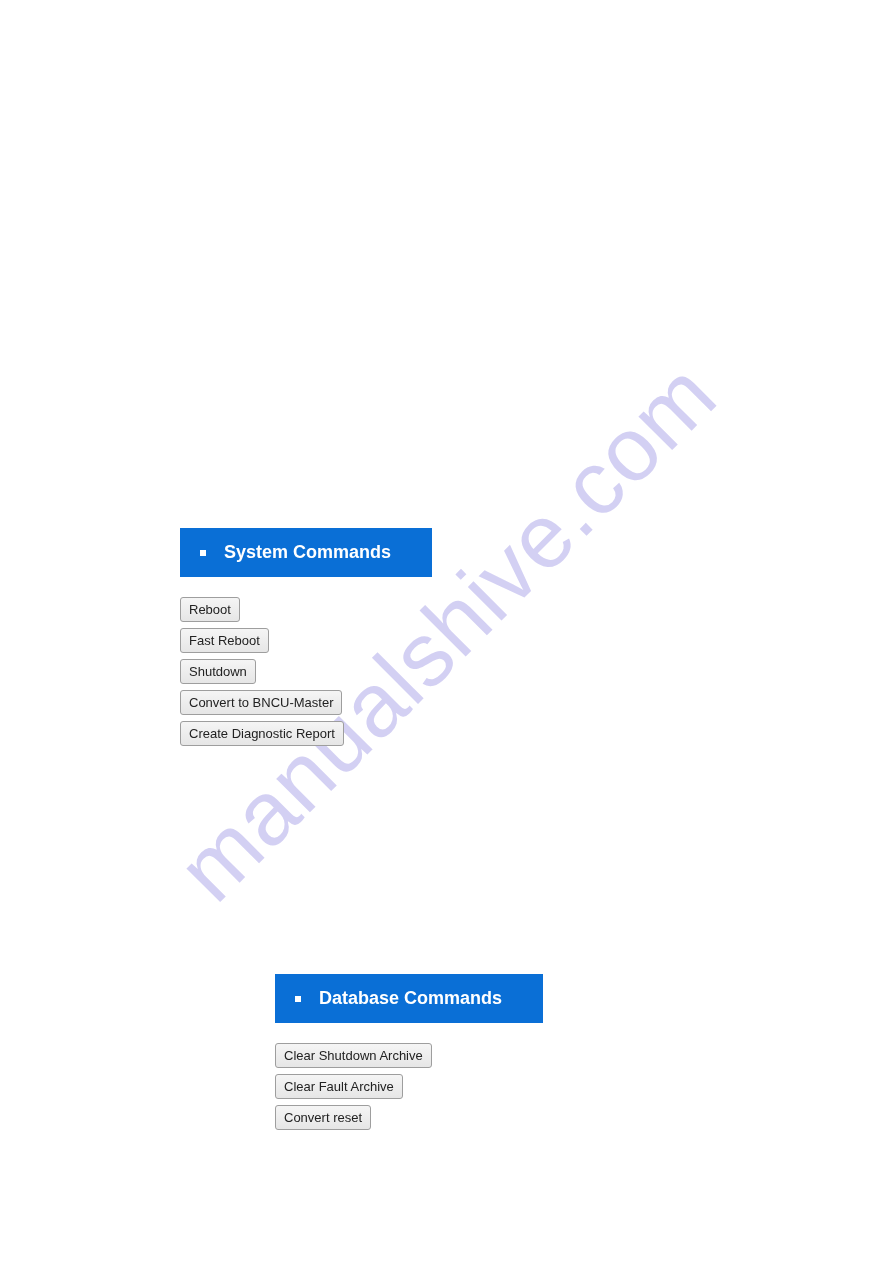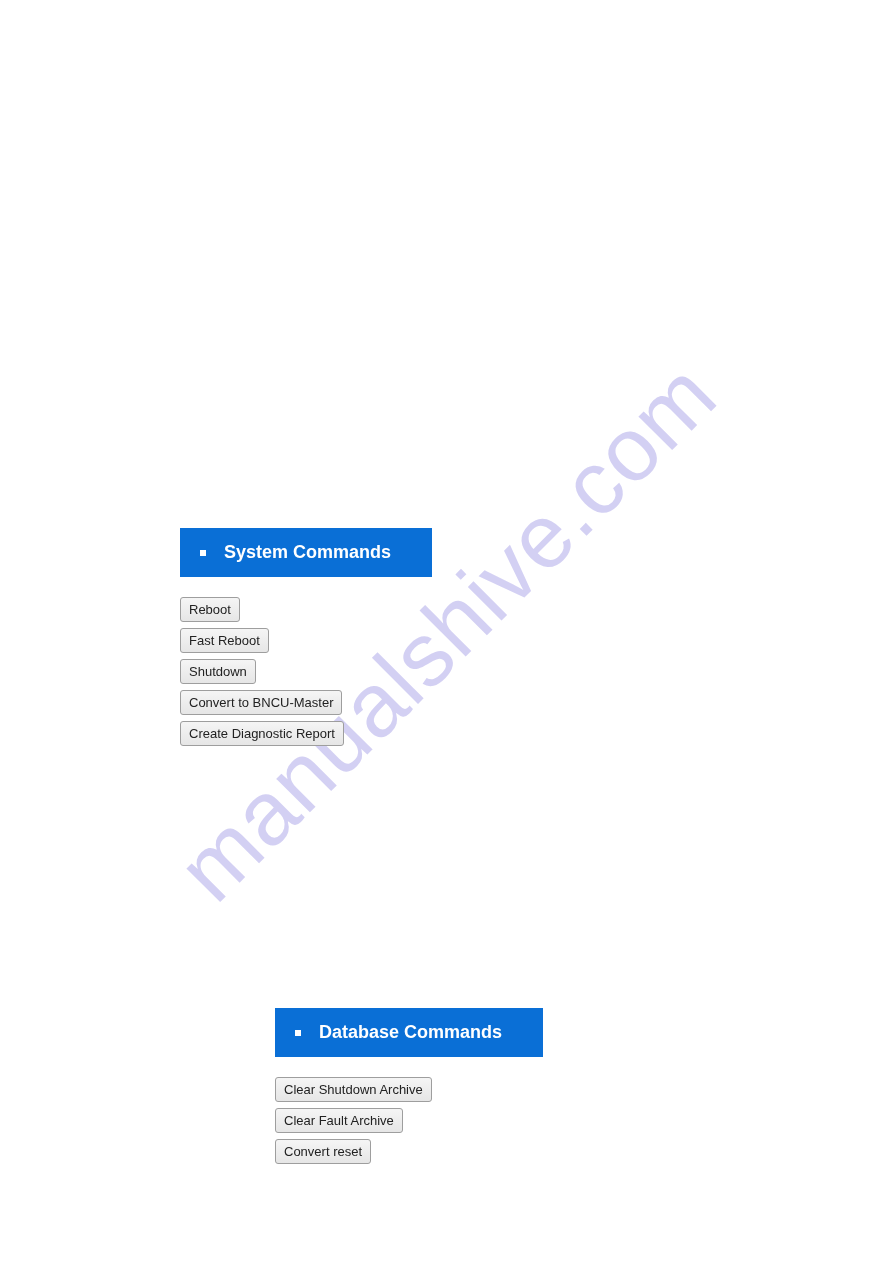--- a/index.html
+++ b/index.html
@@ -75,21 +75,21 @@
   }
   .section.system {
     left: 180px;
     top: 528px;
   }
   .section.system .panel-header {
     min-width: 212px;
   }
   .section.database {
     left: 275px;
-    top: 1008px;
+    top: 974px;
   }
   .section.database .panel-header {
     min-width: 228px;
   }
 </style>
 </head>
 <body>
 
 <div class="watermark">manualshive.com</div>
 

